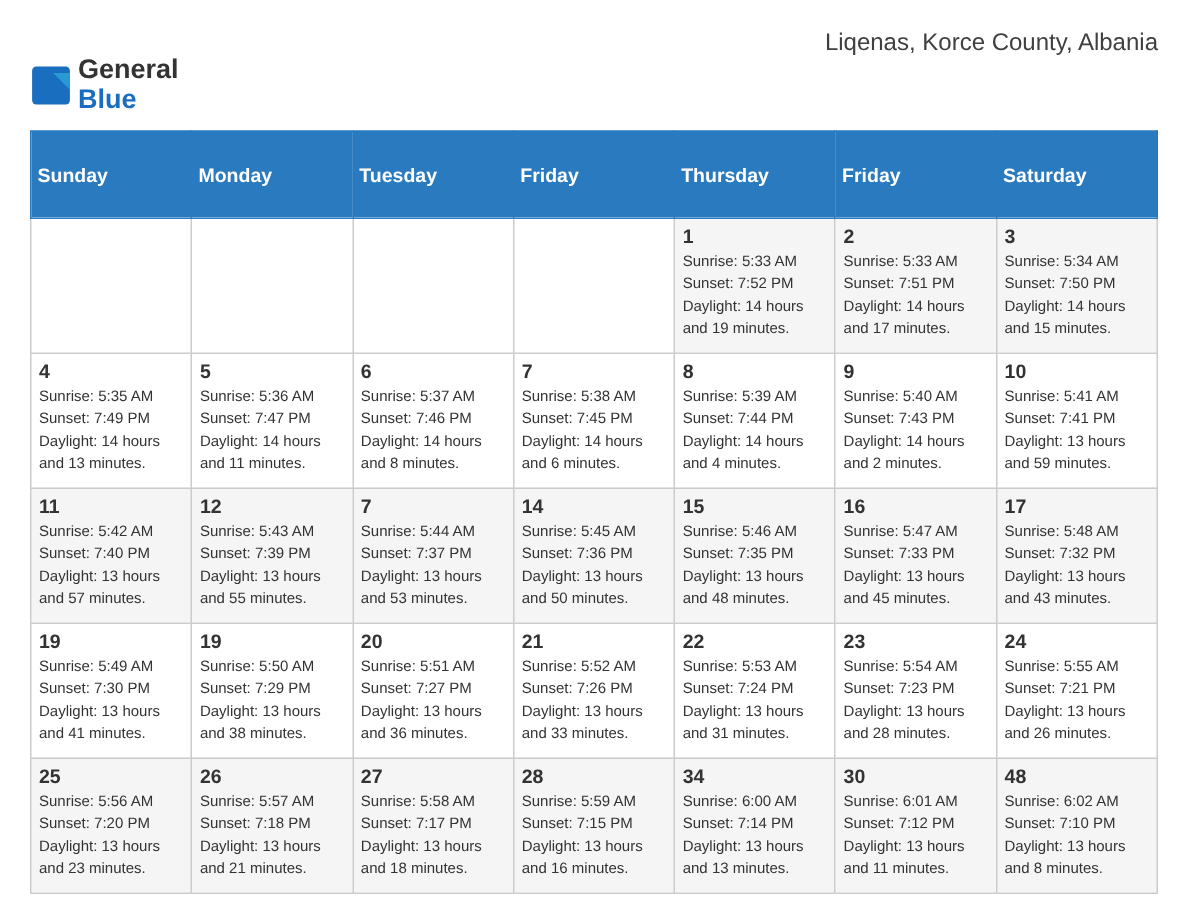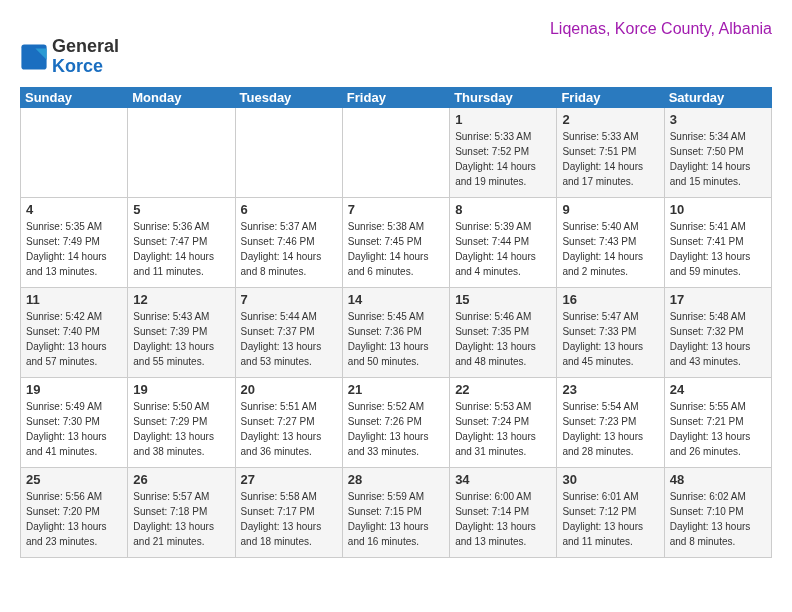--- a/index.html
+++ b/index.html
@@ -38,33 +38,33 @@
     .title-section {
       text-align: right;
     }
     .calendar-title {
       font-size: 38px;
       font-weight: normal;
       color: #333;
     }
     .calendar-subtitle {
       font-size: 16px;
-      color: #a21caf;
+      color: #404040;
     }
     table {
       width: 100%;
       border-collapse: collapse;
       table-layout: fixed;
     }
     thead tr {
       background-color: #2a7abf;
       color: white;
     }
     thead th {
-      padding: 2px 4px;
+      padding: 21px 4px;
       font-size: 13px;
       font-weight: bold;
       text-align: left;
       border: 1px solid #2a7abf;
     }
     tbody tr {
       vertical-align: top;
     }
     tbody td {
       border: 1px solid #ccc;
@@ -97,21 +97,21 @@
 
 <div class="header-section">
   <div class="logo">
     <svg class="logo-icon" viewBox="0 0 40 40">
       <rect x="2" y="2" width="36" height="36" rx="4" fill="#1a6ec0"></rect>
       <polygon points="22,8 38,8 38,24" fill="#2a9ad4"></polygon>
       <rect x="2" y="2" width="20" height="36" rx="4" fill="none" stroke="#1a6ec0" stroke-width="0"></rect>
     </svg>
     <div class="logo-text">
       <span class="logo-general">General</span>
-      <span class="logo-blue">Korce</span>
+      <span class="logo-blue">Blue</span>
     </div>
   </div>
   <div class="title-section">
     <div class="calendar-subtitle">Liqenas, Korce County, Albania</div>
   </div>
 </div>
 
 <table>
   <thead>
     <tr>

